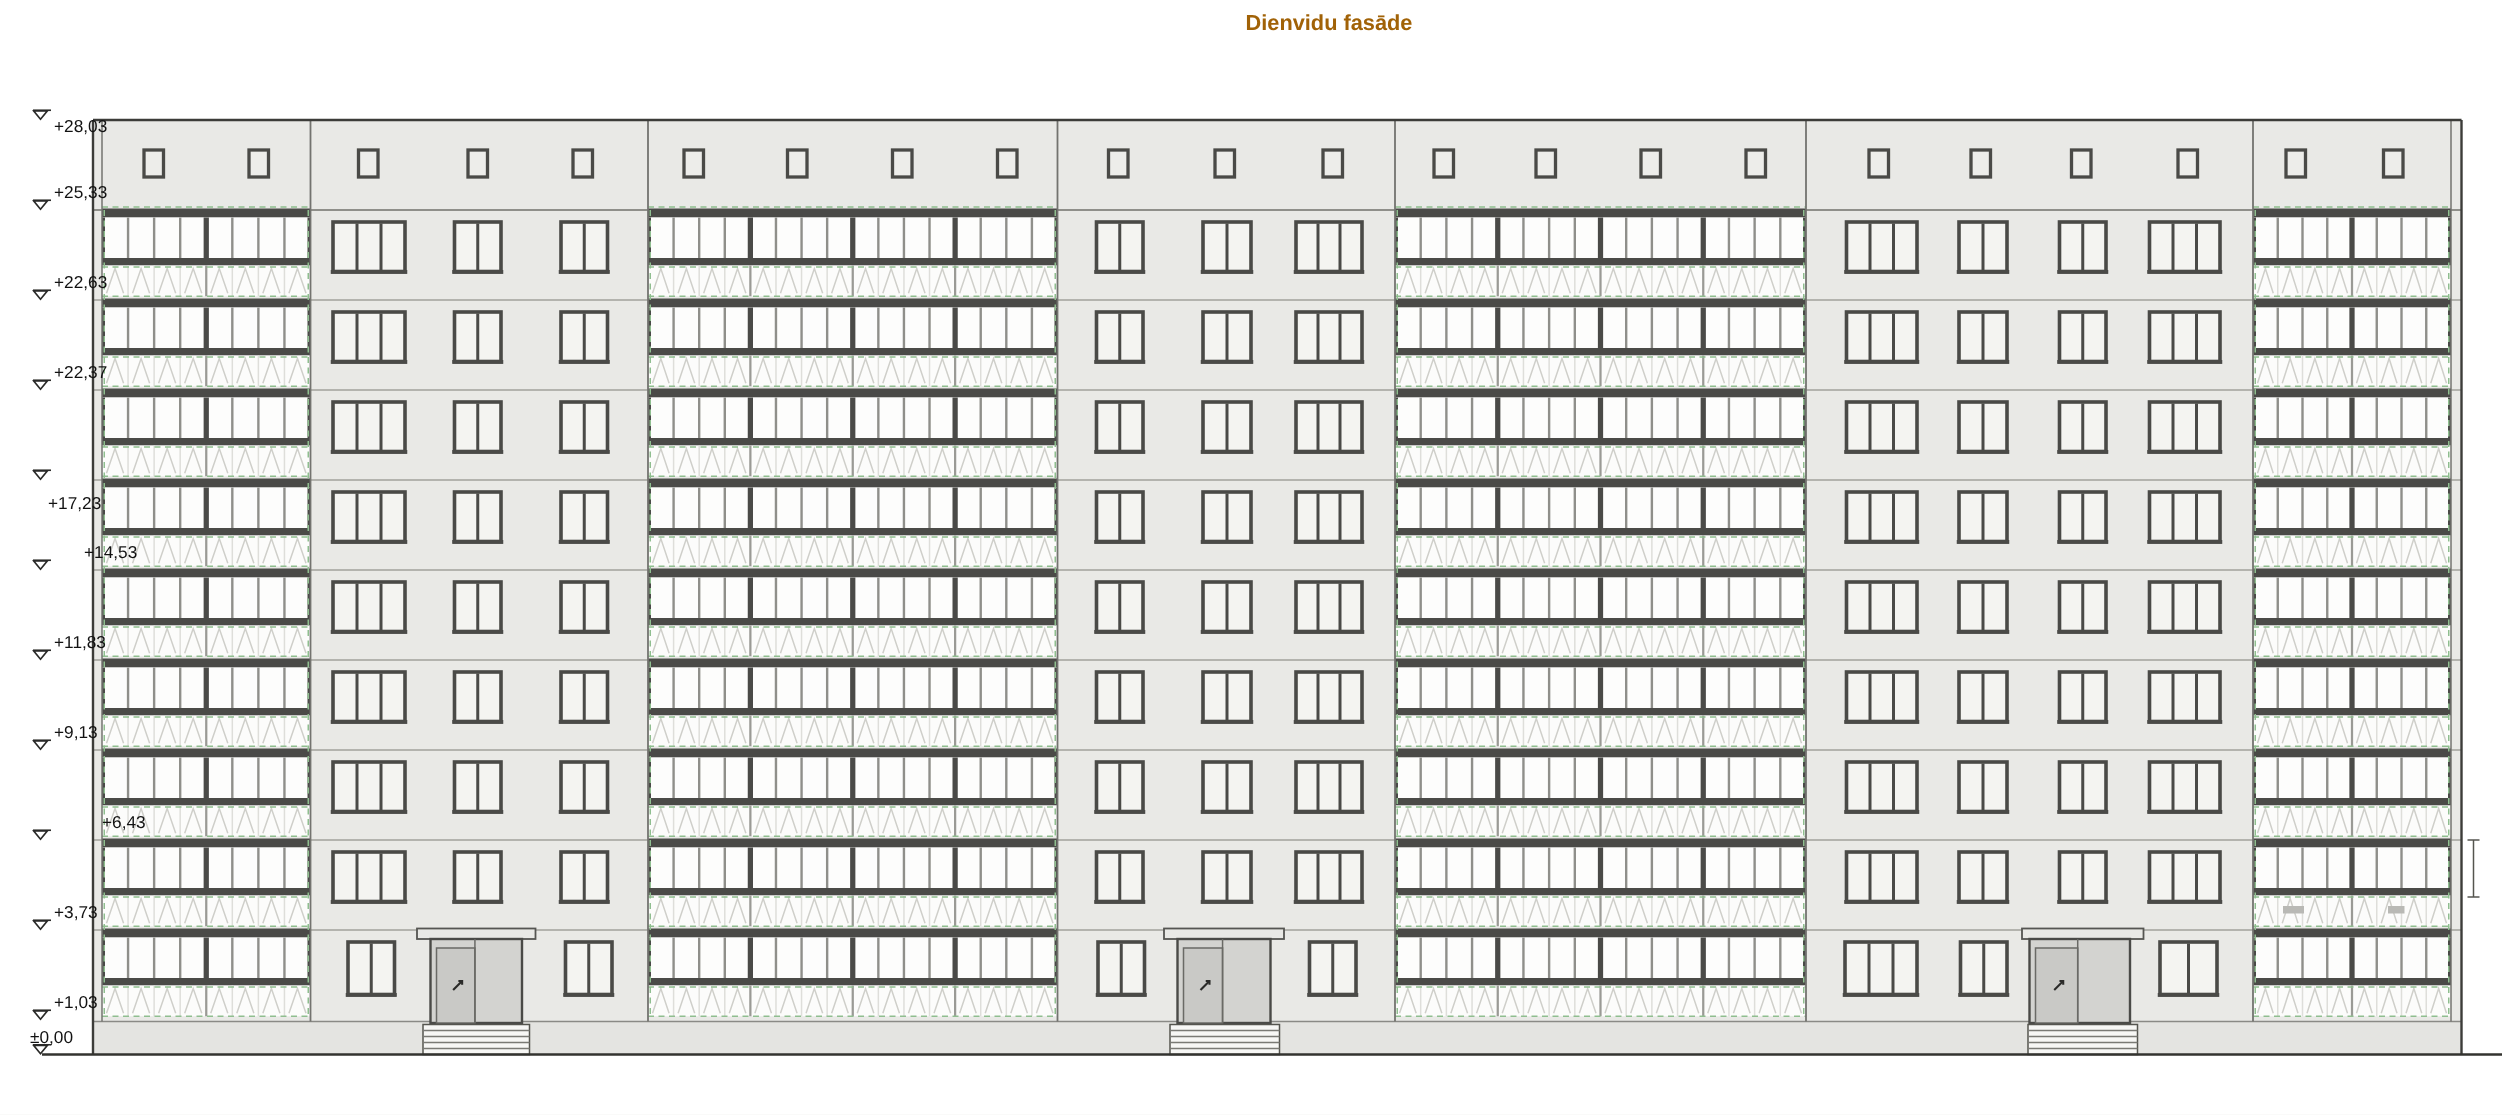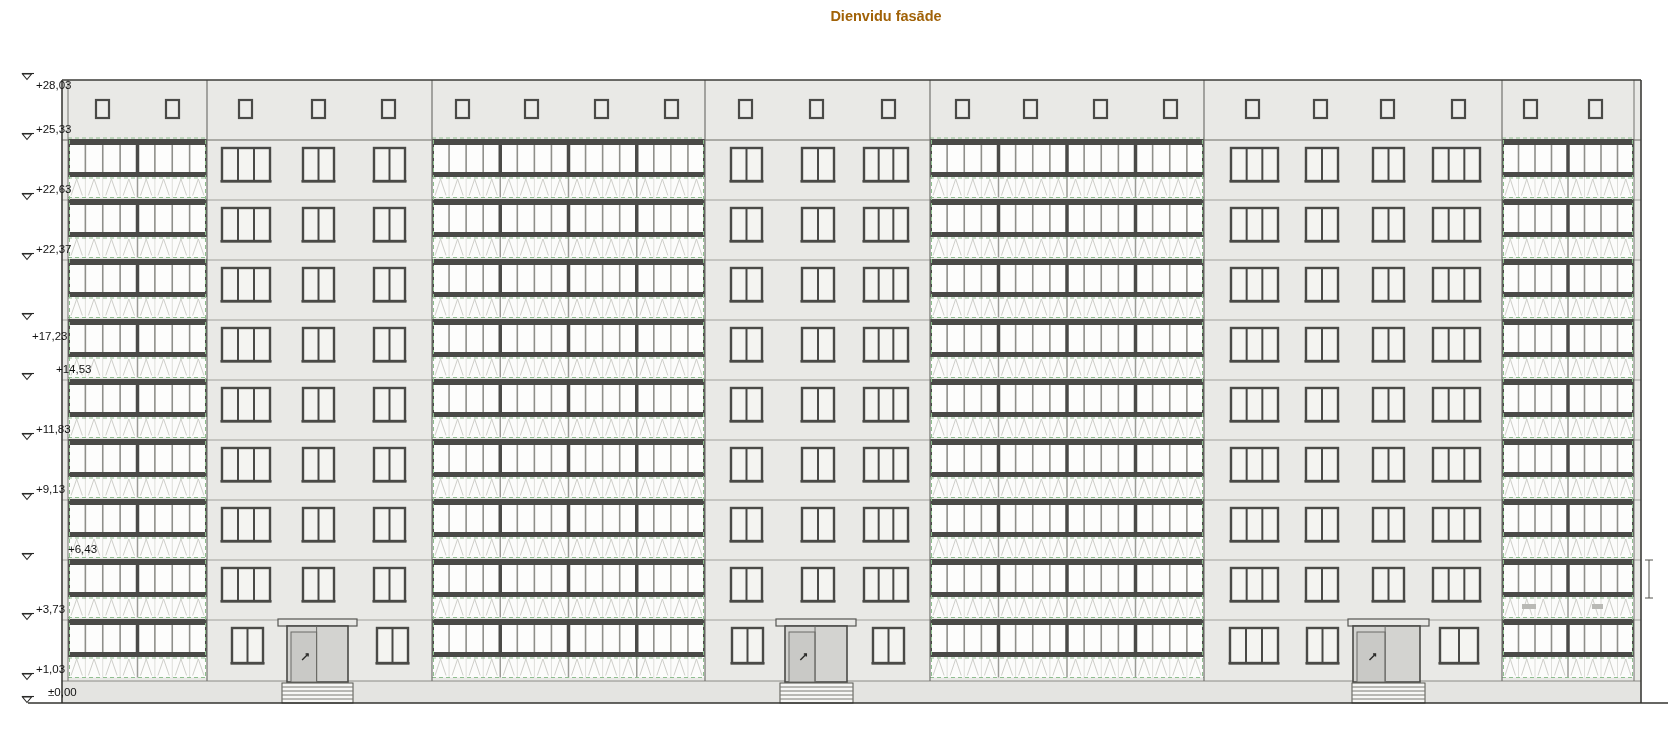--- a/index.html
+++ b/index.html
@@ -2288,14 +2288,14 @@
     <div class="level-label" style="left: 36px; top: 123px;">+25,33</div>
     <div class="level-label" style="left: 36px; top: 183px;">+22,63</div>
     <div class="level-label" style="left: 36px; top: 243px;">+22,37</div>
     <div class="level-label" style="left: 32px; top: 303px; margin-top: 27px;">+17,23</div>
     <div class="level-label" style="left: 36px; top: 363px; margin-left: 20px;">+14,53</div>
     <div class="level-label" style="left: 36px; top: 423px;">+11,83</div>
     <div class="level-label" style="left: 36px; top: 483px;">+9,13</div>
     <div class="level-label" style="left: 36px; top: 543px; margin-left: 32px;">+6,43</div>
     <div class="level-label" style="left: 36px; top: 603px;">+3,73</div>
     <div class="level-label" style="left: 36px; top: 663px; text-align: center;">+1,03</div>
-    <div class="level-label" style="left: 48px; top: 686px;">±0,00</div>
+    <div class="level-label" style="left: 20px; top: 686px;">±0,00</div>
   </div>
 
 </body></html>

